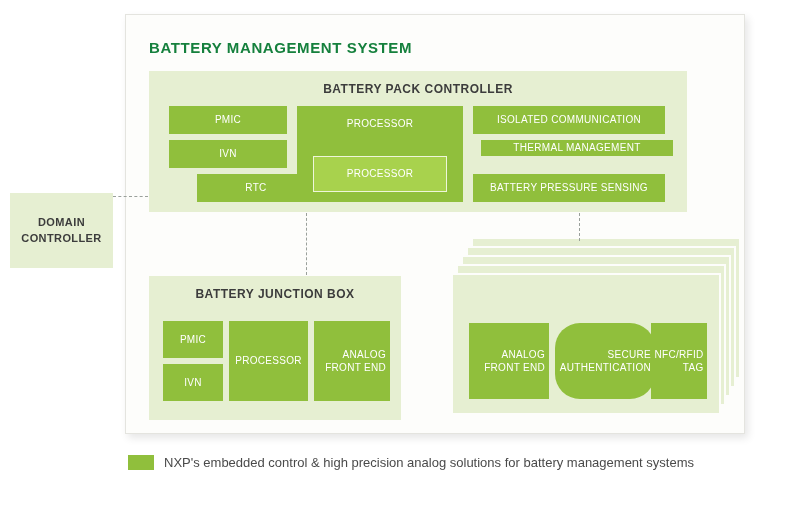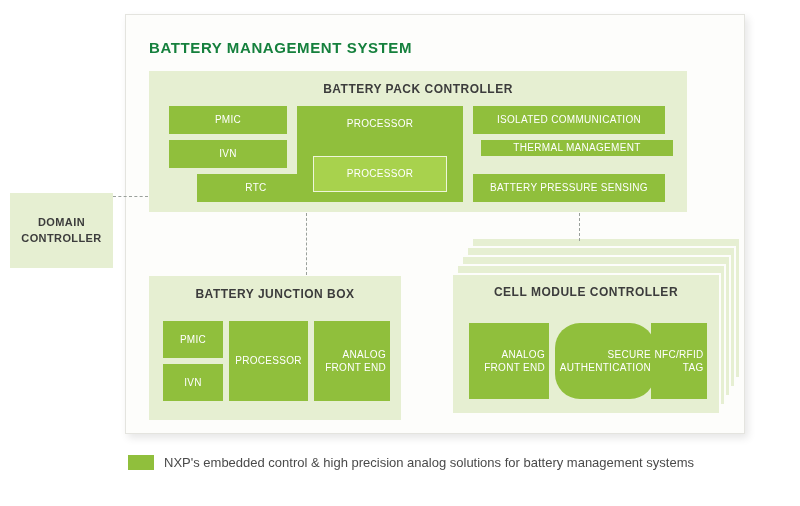--- a/index.html
+++ b/index.html
@@ -128,21 +128,20 @@
       <div class="block" style="left:80px; top:45px; width:79px; height:80px;">PROCESSOR</div>
       <div class="block" style="left:165px; top:45px; width:76px; height:80px;">ANALOG FRONT END</div>
     </div>
 
     <div class="stack-layer" style="left:345px; top:222px;"></div>
     <div class="stack-layer" style="left:340px; top:231px;"></div>
     <div class="stack-layer" style="left:335px; top:240px;"></div>
     <div class="stack-layer" style="left:330px; top:249px;"></div>
 
     <div class="stack-layer" style="left:325px; top:258px;">
-      <div class="panel-title" style="top:10px;">CELL MODULE CONTROLLER</div>
       <div class="block" style="left:16px; top:48px; width:80px; height:76px;">ANALOG FRONT END</div>
       <div class="block" style="left:102px; top:48px; width:100px; height:76px;border-radius:25px;">SECURE AUTHENTICATION</div>
       <div class="block" style="left:198px; top:48px; width:56px; height:76px;">NFC/RFID TAG</div>
     </div>
 
     <div class="dash-v" style="left:180px; top:198px; height:62px;"></div>
     <div class="dash-v" style="left:453px; top:198px; height:28px;"></div>
   </div>
 
   <div class="dash-h" style="left:113px; top:196px; width:35px; z-index:5;"></div>

